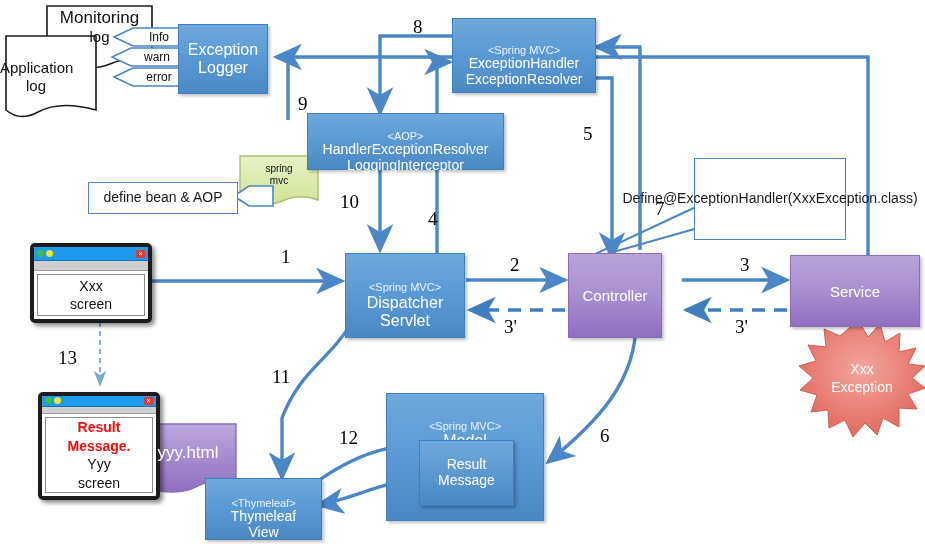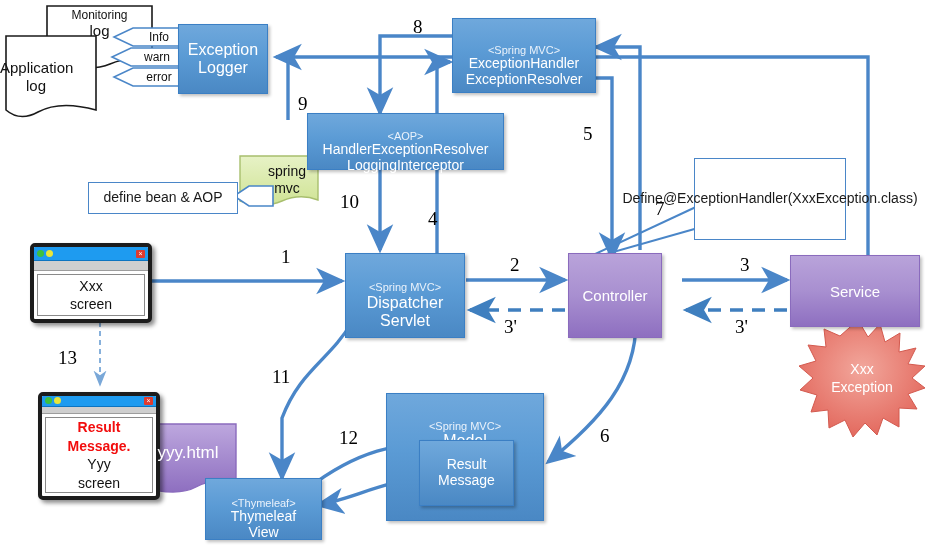--- a/index.html
+++ b/index.html
@@ -58,21 +58,21 @@
              align-items:center;justify-content:center;text-align:center;
              font-size:14px;color:#111;line-height:1.32;border:1px solid #8a8a8a;margin:3px;}
   .win .body .red{color:#f20d0d;font-weight:bold;}
 
   
   .num{position:absolute;z-index:5;font-size:19px;color:#000;
        font-family:"Liberation Serif","DejaVu Serif",serif;}
 
   
   .doctext{position:absolute;z-index:4;text-align:center;line-height:1.2;color:#111;}
-  .doctext.green{font-size:14px;margin-left:8px;}
+  .doctext.green{font-size:10px;}
   .doctext.white{font-size:15px;}
 
   .banner{position:absolute;z-index:4;font-size:12px;color:#111;}
 </style>
 </head>
 <body>
 
 <div id="stage">
 
   <svg class="layer" id="edges" viewBox="0 0 925 549">
@@ -179,21 +179,21 @@
       <text x="862" y="392" text-anchor="middle" fill="#ffffff" font-size="14" font-family="Liberation Sans, sans-serif">Exception</text>
     </g>
 
     <path d="M571,256 L639,256 L639,276 L571,276 Z" fill="url(#yellowG)" stroke="#d79b00" stroke-width="1.2"></path>
     <path d="M571,256 L639,256 L631,263 L580,264 Z" fill="#ffd86b" opacity=".7"></path>
 
     <path d="M81,186 L105,186 L105,206 L81,206 L66,196 Z" fill="#ffffff" stroke="#4a86c8" stroke-width="1.6" transform="translate(168,0)"></path>
   </svg>
 
   <div class="doctext" style="left:47px;top:8px;width:105px;">
-    <div style="font-size:12px">Monitoring</div>
+    <div style="font-size:17px">Monitoring</div>
     <div style="font-size:15px">log</div>
   </div>
 
   <div class="doctext" style="left:0;top:59px;width:72px;">
     <div style="font-size:15px">Application</div>
     <div style="font-size:15px">log</div>
   </div>
 
   <div class="banner" style="left:139px;top:30px;width:40px;text-align:center;">Info</div>
   <div class="banner" style="left:137px;top:50px;width:40px;text-align:center;">warn</div>

